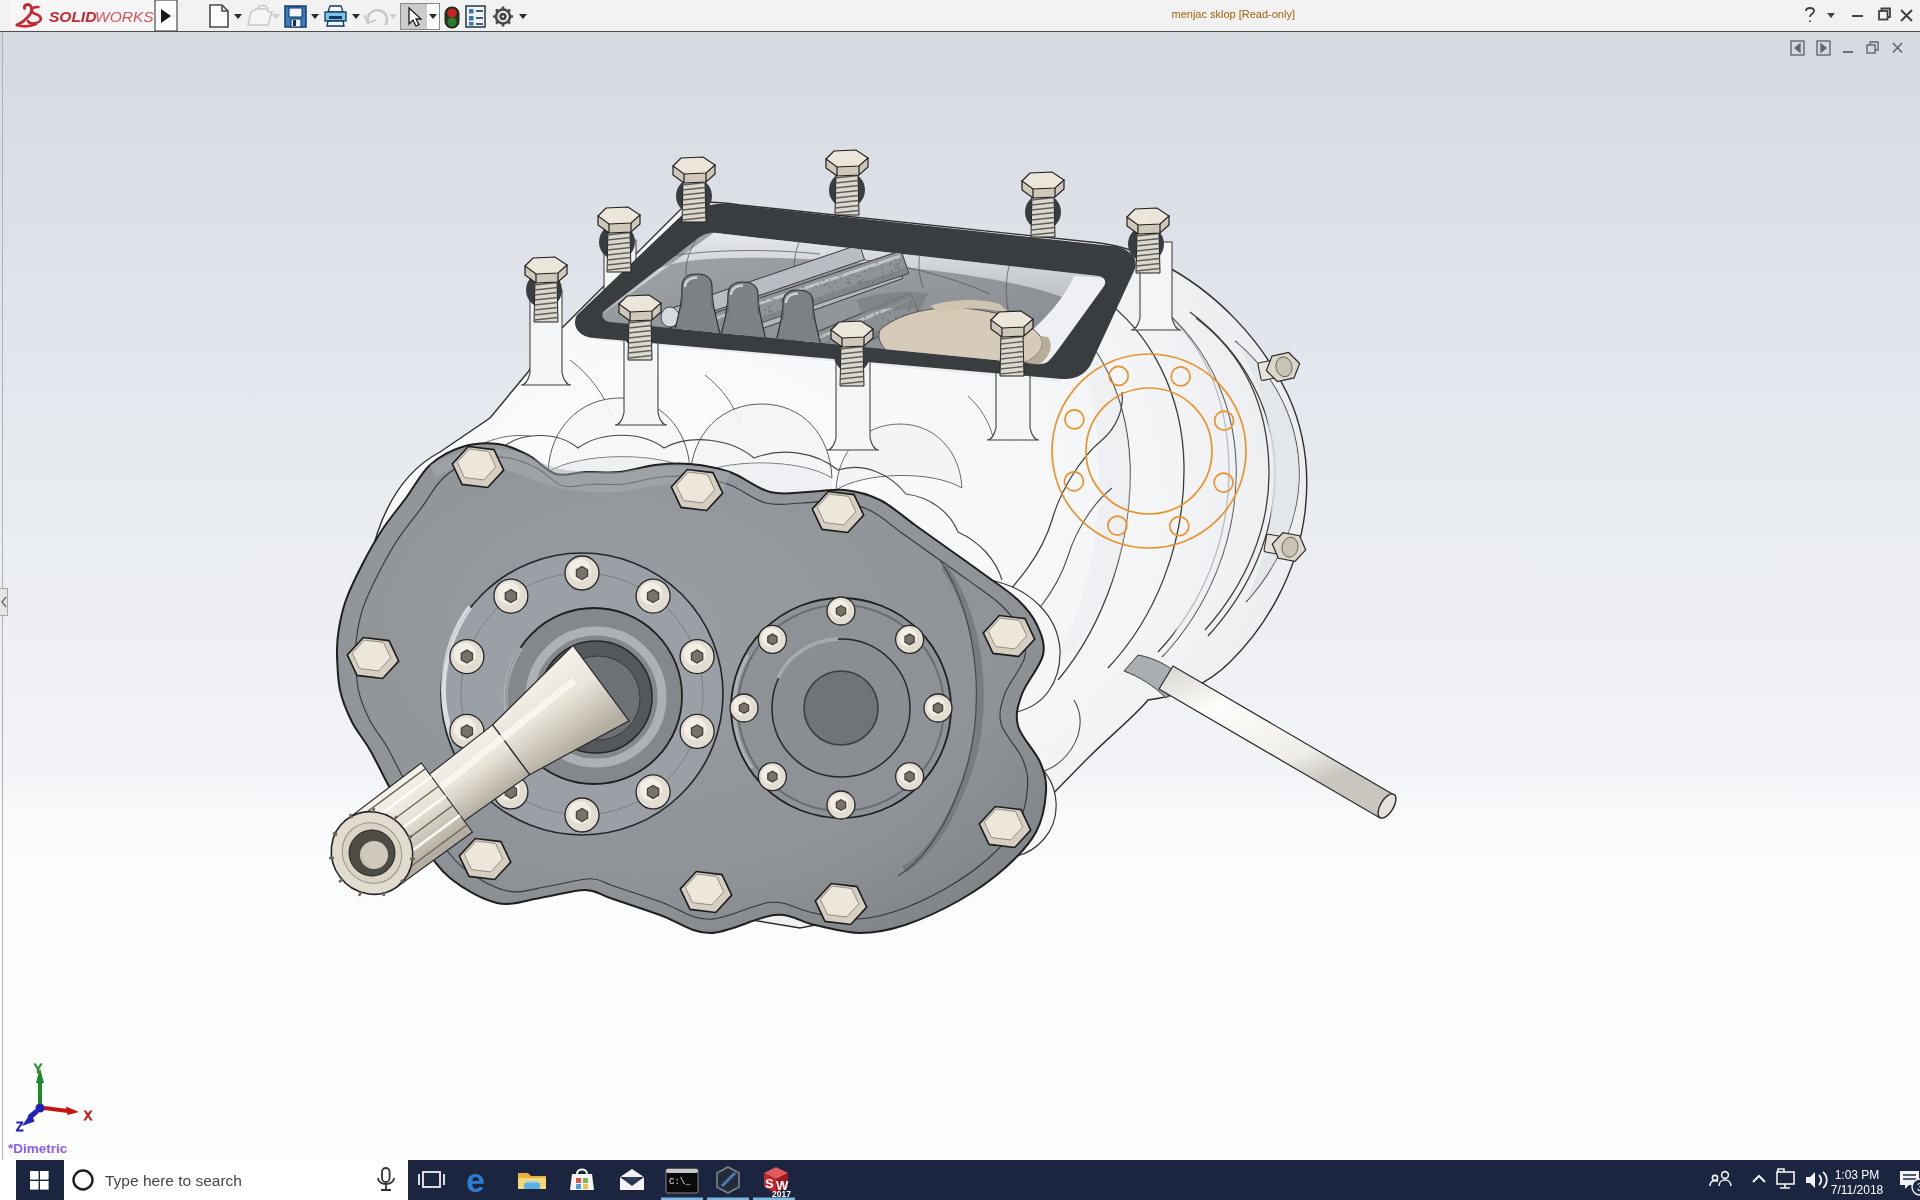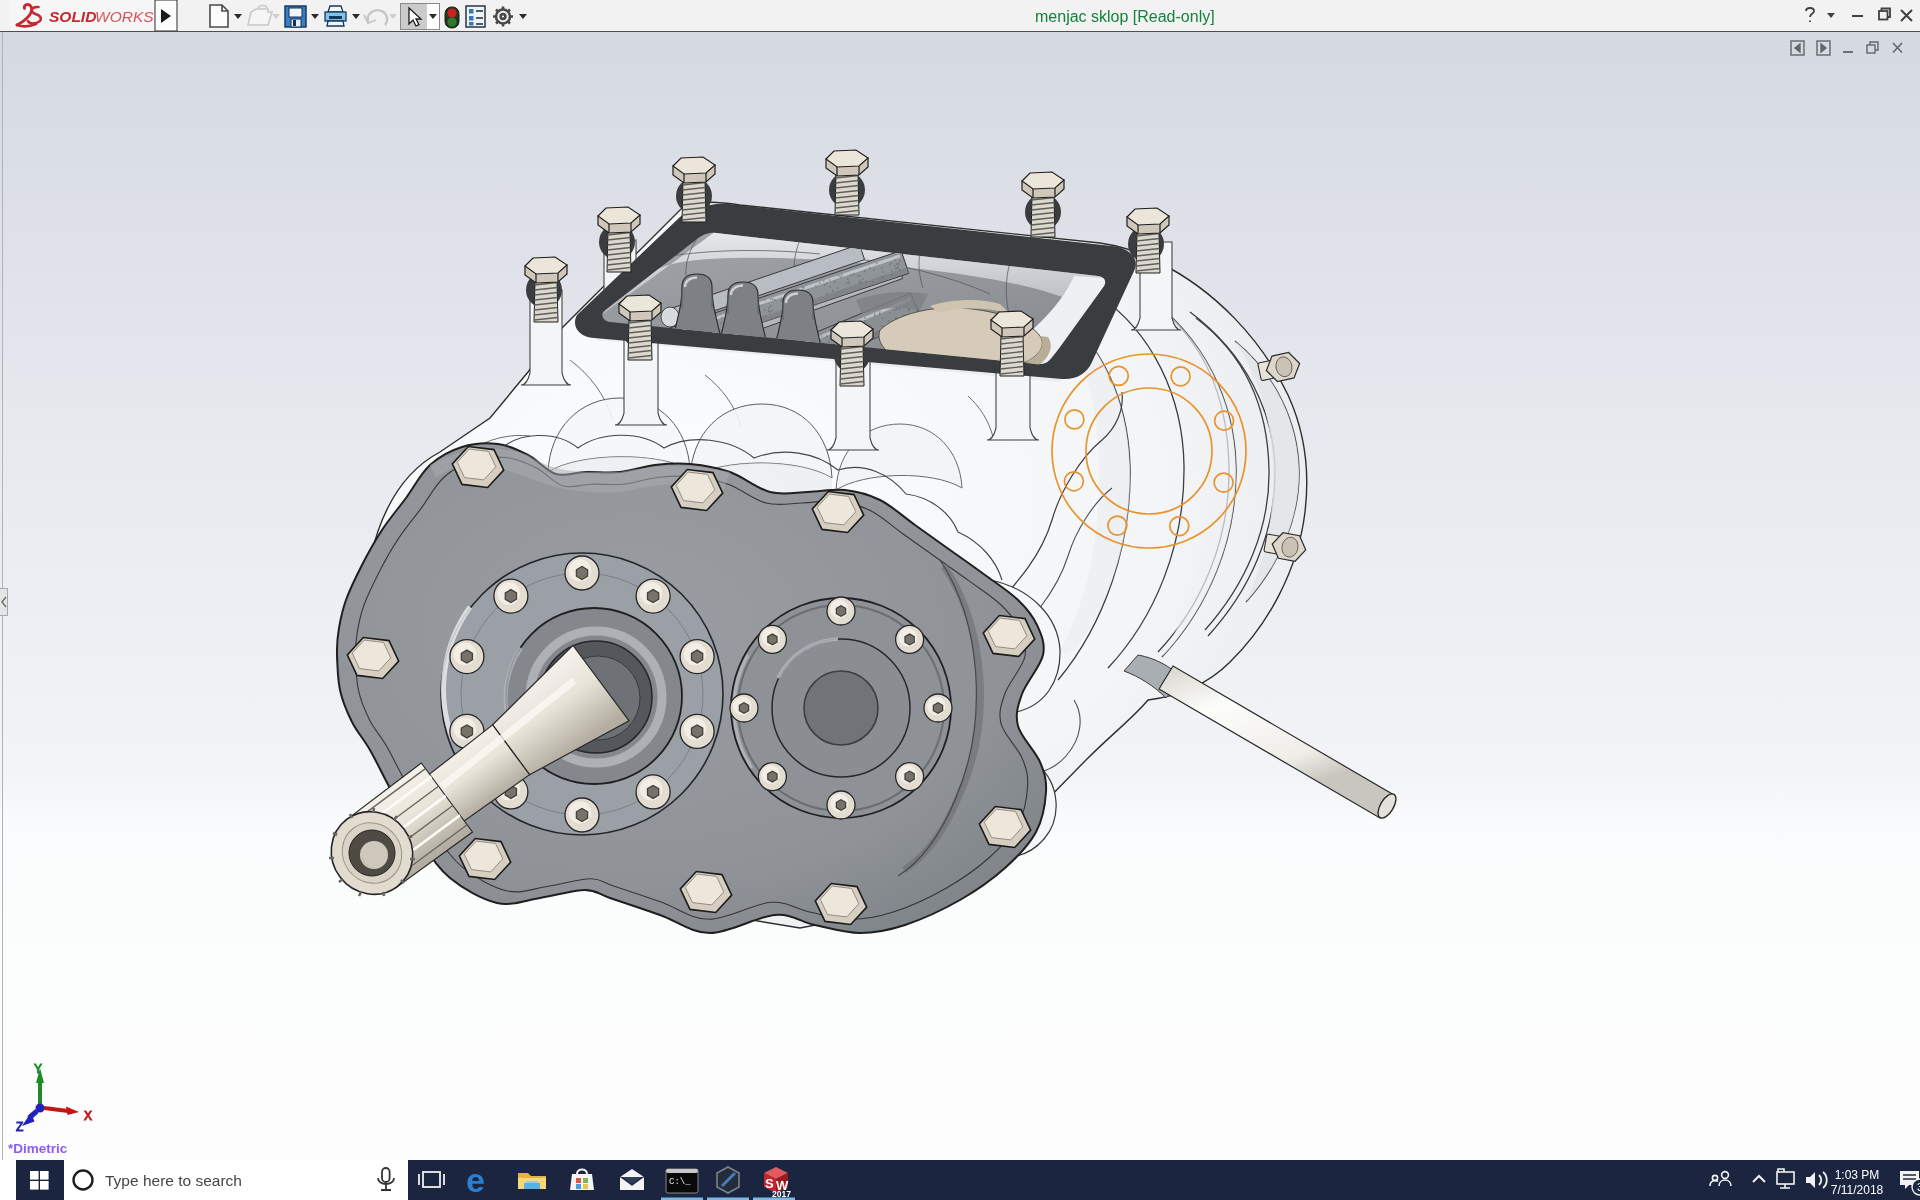--- a/index.html
+++ b/index.html
@@ -1,18 +1,18 @@
 <!DOCTYPE html>
 <html><head>
 <meta charset="utf-8">
 <style>
   html,body{margin:0;padding:0;}
   .page{position:relative;width:1920px;height:1200px;overflow:hidden;font-family:"Liberation Sans",sans-serif;background:#fff;}
   .titlebar{position:absolute;left:0;top:0;width:1920px;height:32px;background:#f2f2f2;}
-  .title-text{position:absolute;left:1035px;top:8px;width:260px;text-align:left;font-size:16px;color:#15803d;}
+  .title-text{position:absolute;left:1035px;top:8px;width:260px;text-align:right;font-size:11px;color:#a16207;}
   .viewport{position:absolute;left:0;top:32px;width:1920px;height:1128px;
     background:linear-gradient(180deg,#d5d9e0 0%,#dee1e8 18%,#e7eaef 38%,#eef0f4 55%,#f3f4f7 66%,#fafbfc 70%,#fcfdfd 84%,#fdfdfe 100%);}
   .vline{position:absolute;left:2px;top:32px;width:1px;height:1128px;background:#b0b3b6;}
   .sidetab{position:absolute;left:0;top:588px;width:7px;height:26px;background:#e4e5e7;border:1px solid #a8a8a8;border-left:none;}
   .dimetric{position:absolute;left:8px;top:1141px;font-size:13.5px;font-weight:bold;color:#8b5cf6;letter-spacing:0px;}
   .taskbar{position:absolute;left:0;top:1160px;width:1920px;height:40px;background:#1b2540;margin-left:16px;}
   svg{display:block;}
   .abs{position:absolute;}
 </style>
 </head>

